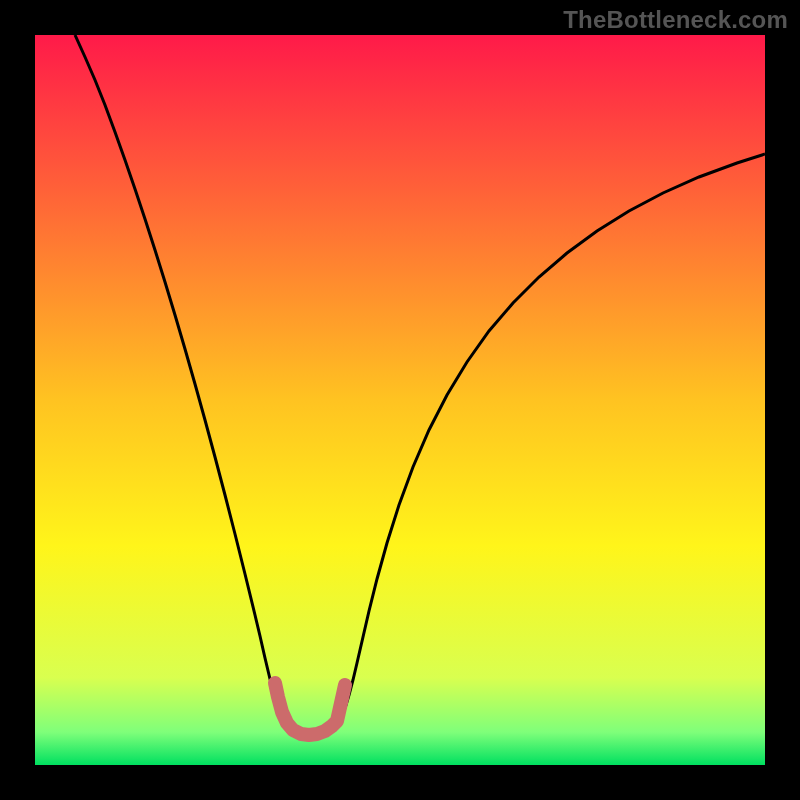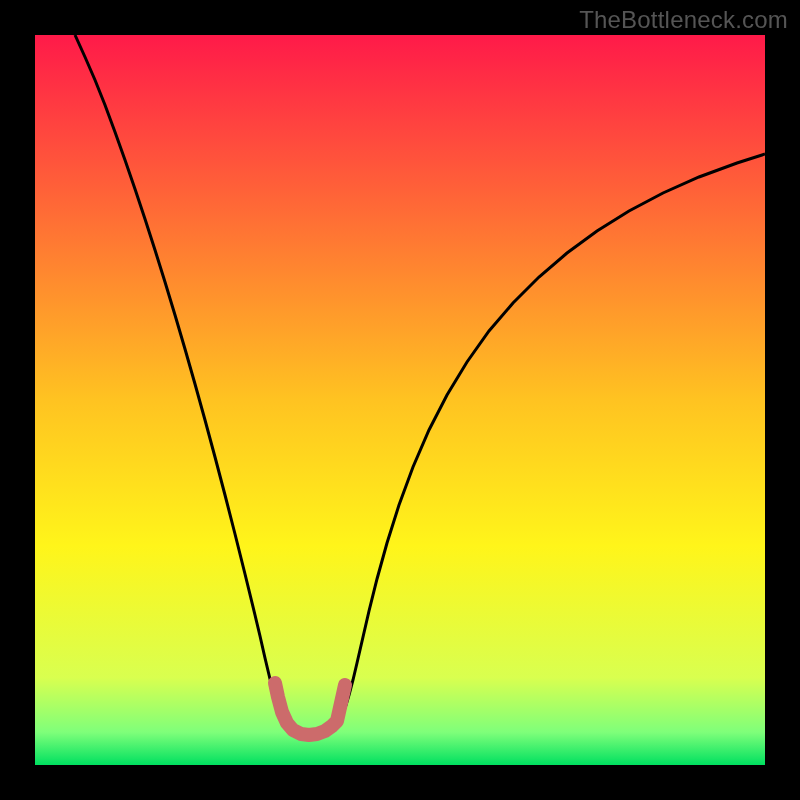--- a/index.html
+++ b/index.html
@@ -10,20 +10,21 @@
     background: #000;
     overflow: hidden;
   }
   .frame {
     position: absolute;
     left: 0;
     top: 0;
     width: 800px;
     height: 690px;
     background: #000;
+    font-weight: bold;
   }
   .plot {
     position: absolute;
     left: 35px;
     top: 35px;
     width: 730px;
     height: 730px;
     overflow: hidden;
   }
   .watermark {

